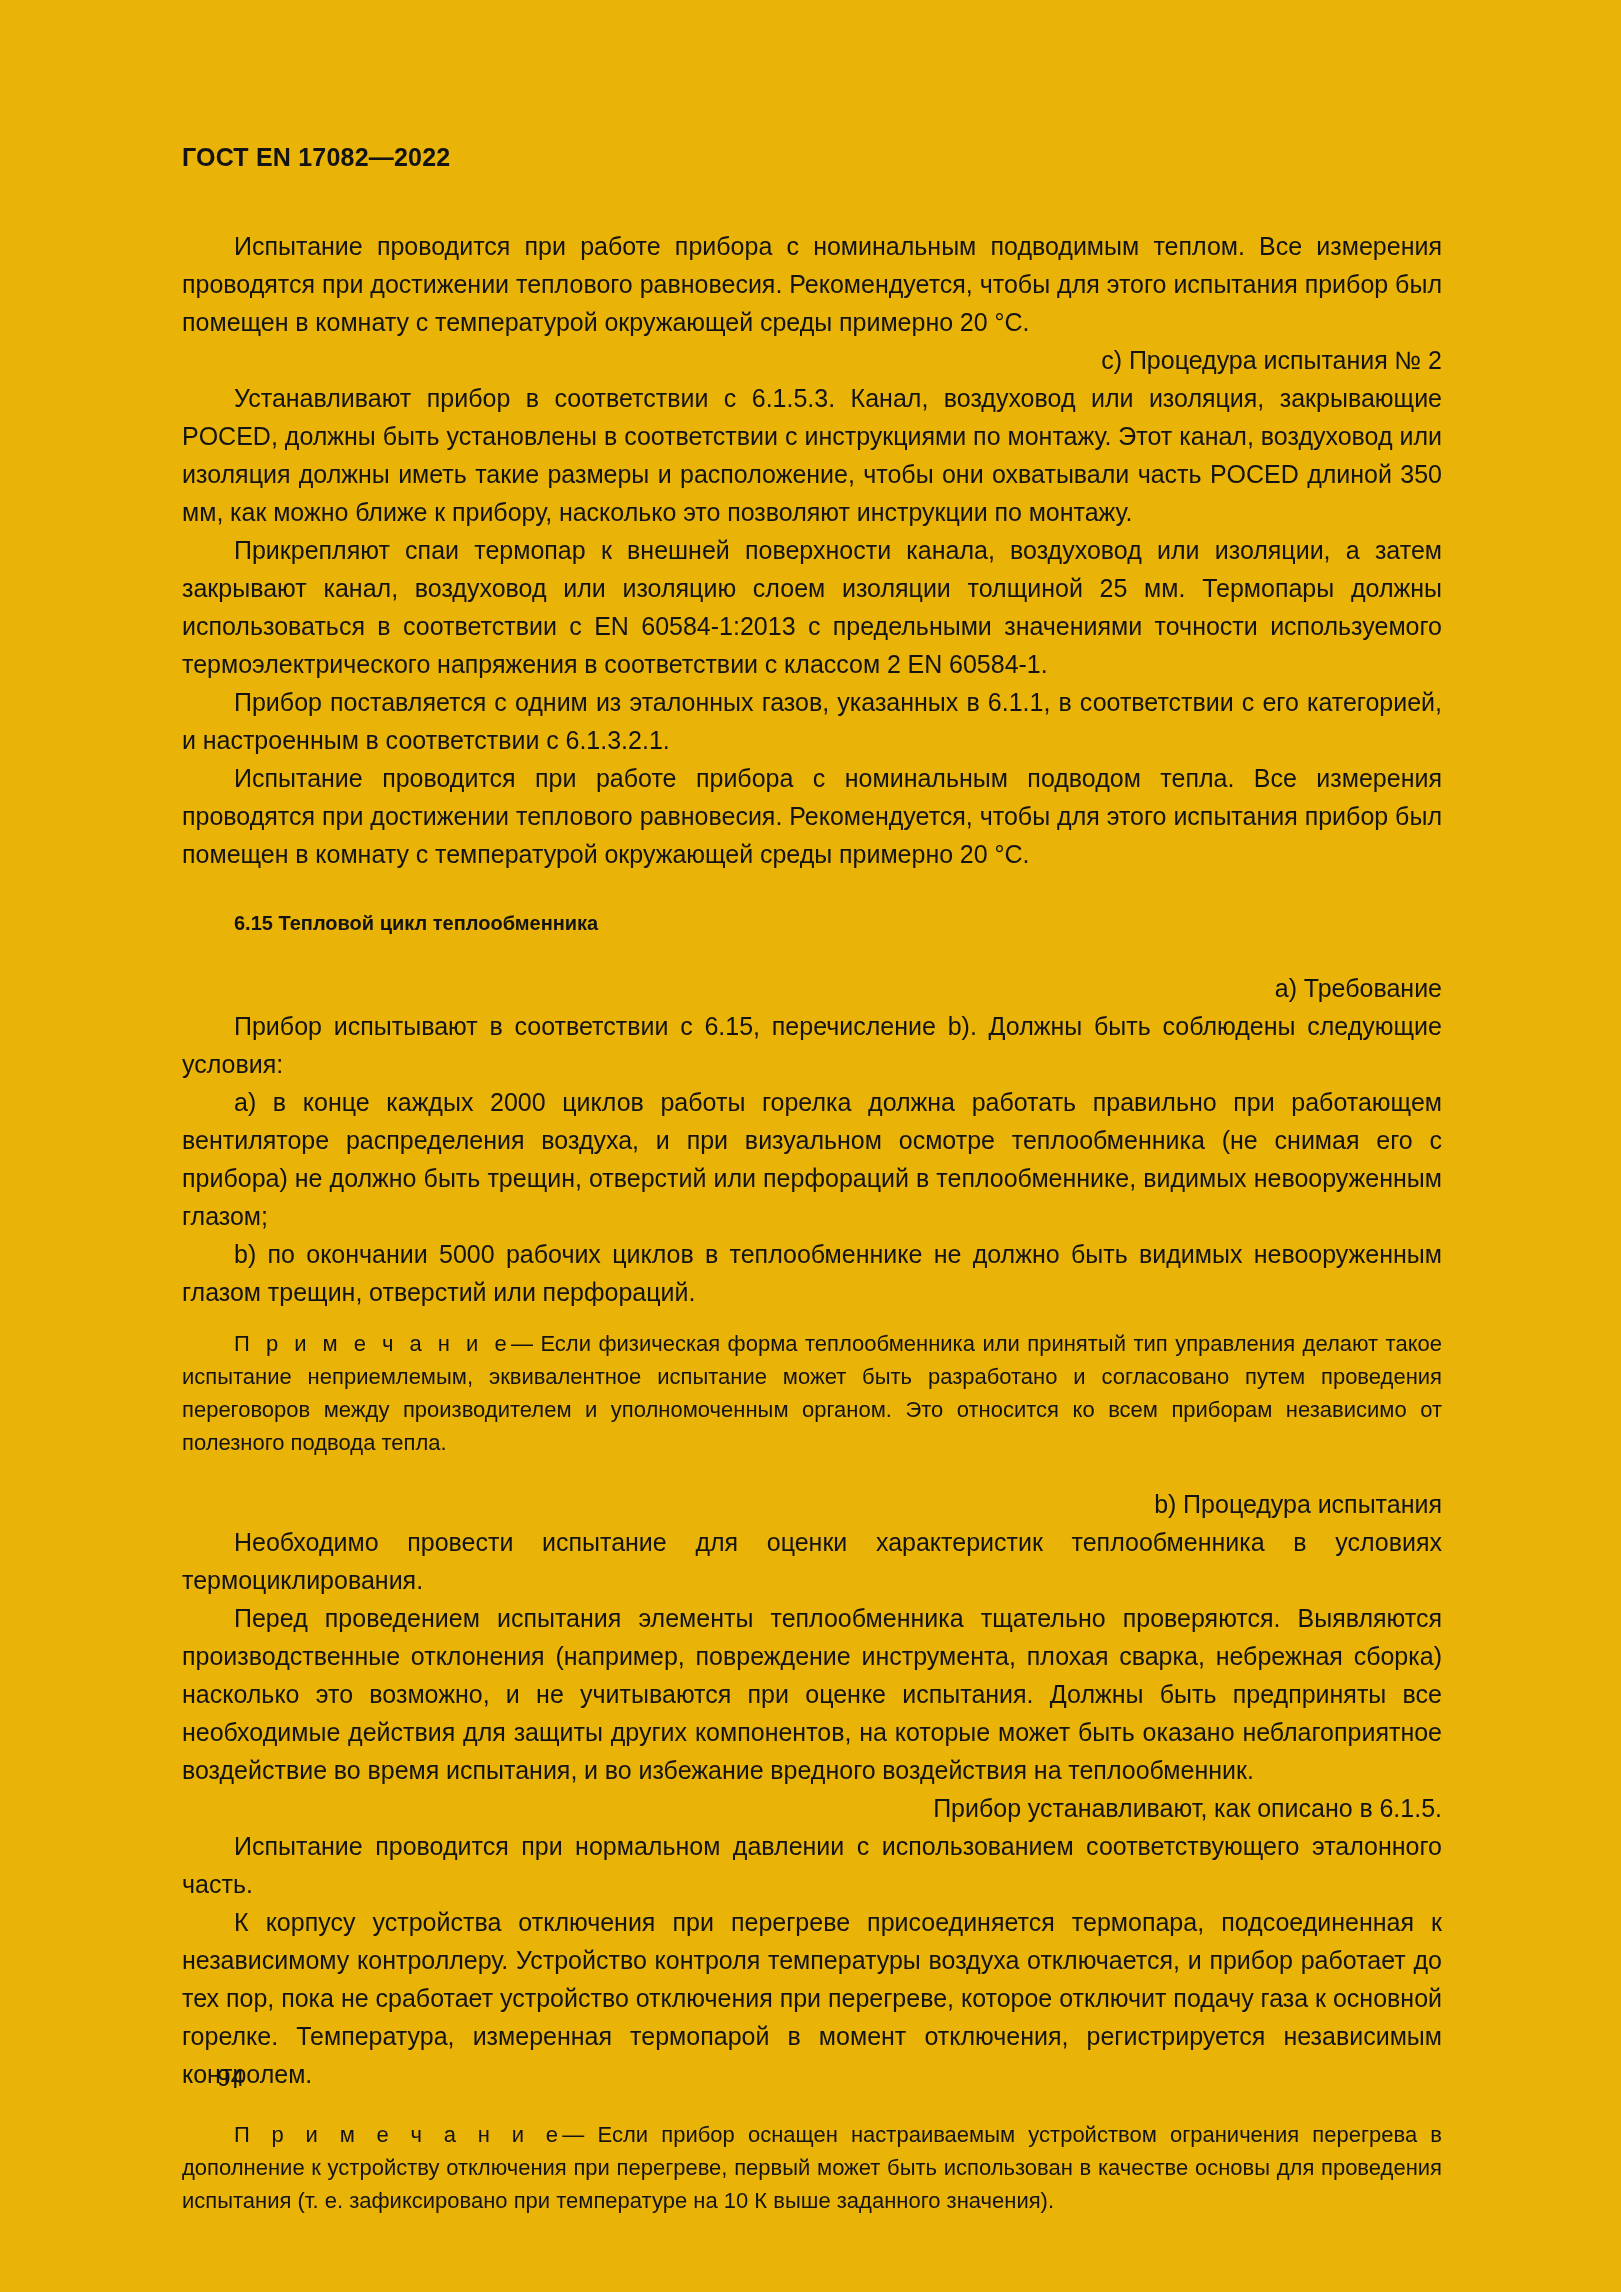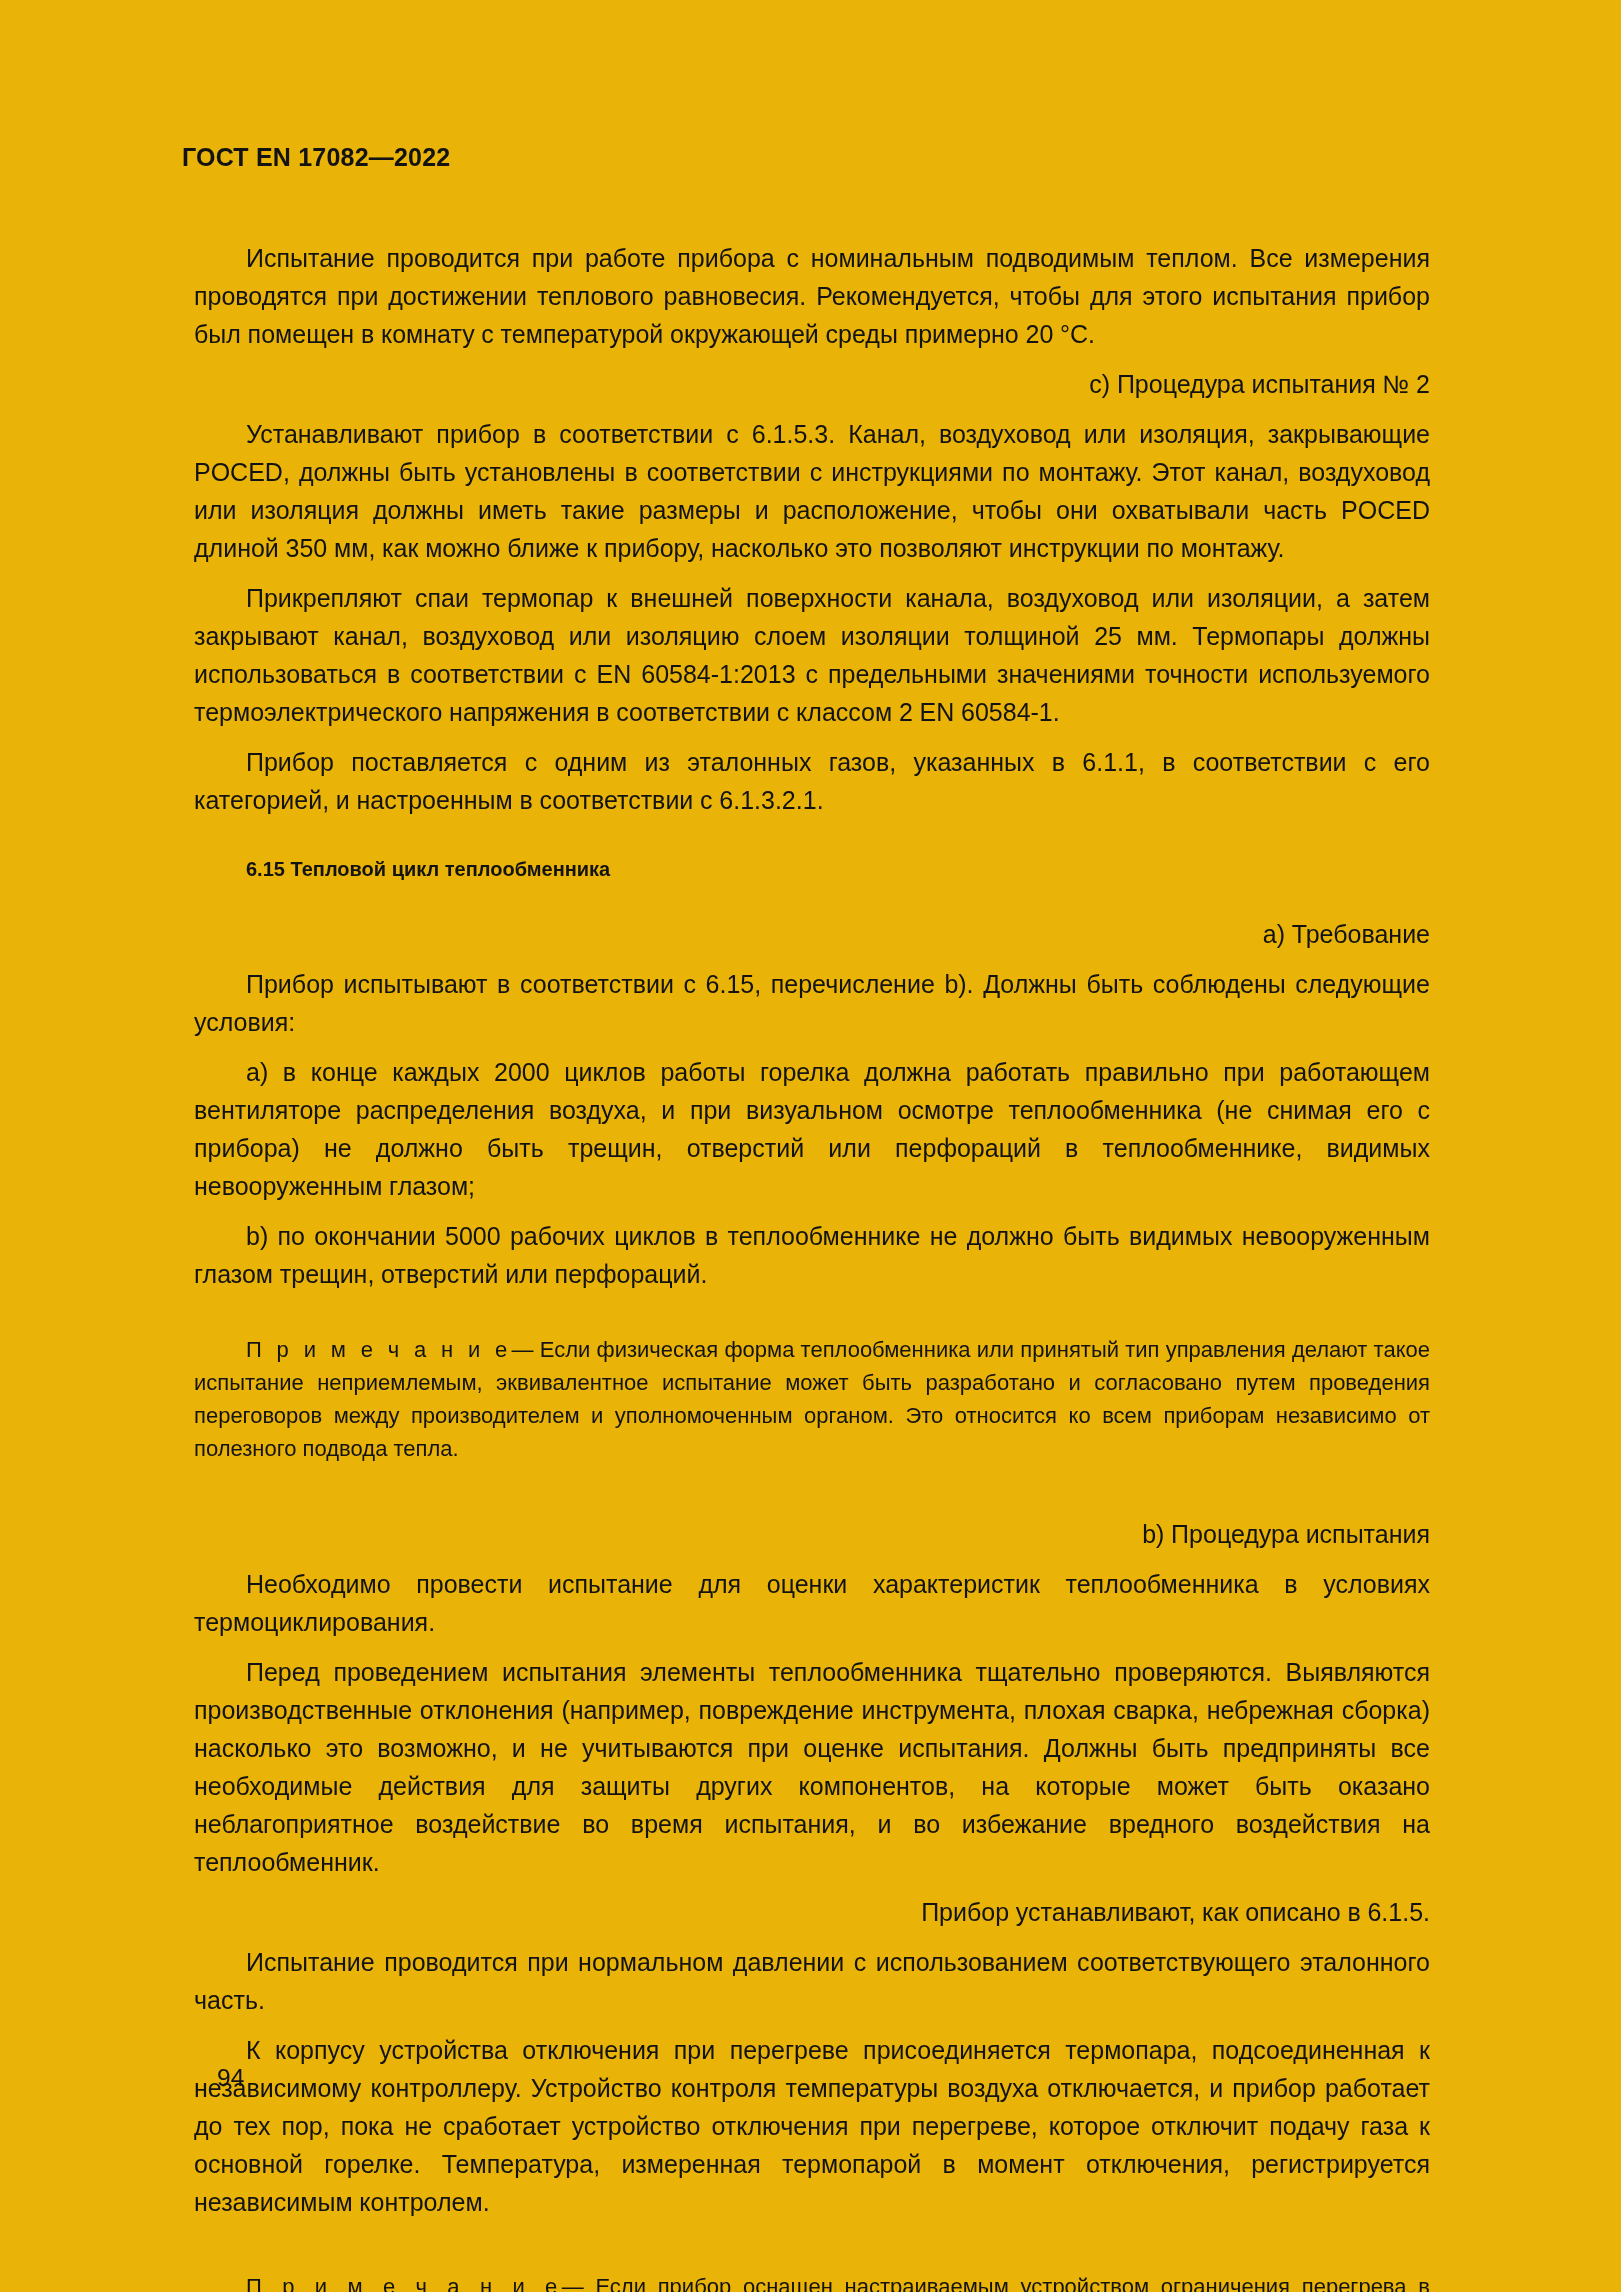--- a/index.html
+++ b/index.html
@@ -29,21 +29,21 @@
     color: #131313;
     white-space: nowrap;
   }
   .body-block {
     position: absolute;
     left: 182px;
     top: 227px;
     width: 1260px;
   }
   p {
-    margin: 12px;
+    margin: 0;
     padding: 0;
   }
   .para {
     font-size: 25px;
     line-height: 38px;
     text-align: justify;
     text-justify: inter-word;
     color: #131313;
     hyphens: none;
     word-spacing: -0.2px;
@@ -97,20 +97,21 @@
     <p class="para indent">Испытание проводится при работе прибора с номинальным подводимым теплом. Все измерения проводятся при достижении теплового равновесия. Рекомендуется, чтобы для этого испытания прибор был помещен в комнату с температурой окружающей среды примерно 20 °С.</p>
 
     <p class="para indent lastline">с) Процедура испытания № 2</p>
 
     <p class="para indent">Устанавливают прибор в соответствии с 6.1.5.3. Канал, воздуховод или изоляция, закрывающие POCED, должны быть установлены в соответствии с инструкциями по монтажу. Этот канал, воздуховод или изоляция должны иметь такие размеры и расположение, чтобы они охватывали часть POCED длиной 350 мм, как можно ближе к прибору, насколько это позволяют инструкции по монтажу.</p>
 
     <p class="para indent">Прикрепляют спаи термопар к внешней поверхности канала, воздуховод или изоляции, а затем закрывают канал, воздуховод или изоляцию слоем изоляции толщиной 25 мм. Термопары должны использоваться в соответствии с EN 60584-1:2013 с предельными значениями точности используемого термоэлектрического напряжения в соответствии с классом 2 EN 60584-1.</p>
 
     <p class="para indent">Прибор поставляется с одним из эталонных газов, указанных в 6.1.1, в соответствии с его категорией, и настроенным в соответствии с 6.1.3.2.1.</p>
 
+    <p class="para indent">Испытание проводится при работе прибора с номинальным подводом тепла. Все измерения проводятся при достижении теплового равновесия. Рекомендуется, чтобы для этого испытания прибор был помещен в комнату с температурой окружающей среды примерно 20 °С.</p>
 
     <p class="heading">6.15 Тепловой цикл теплообменника</p>
 
     <p class="para indent lastline">a) Требование</p>
 
     <p class="para indent">Прибор испытывают в соответствии с 6.15, перечисление b). Должны быть соблюдены следующие условия:</p>
 
     <p class="para indent">a) в конце каждых 2000 циклов работы горелка должна работать правильно при работающем вентиляторе распределения воздуха, и при визуальном осмотре теплообменника (не снимая его с прибора) не должно быть трещин, отверстий или перфораций в теплообменнике, видимых невооруженным глазом;</p>
 
     <p class="para indent">b) по окончании 5000 рабочих циклов в теплообменнике не должно быть видимых невооруженным глазом трещин, отверстий или перфораций.</p>

